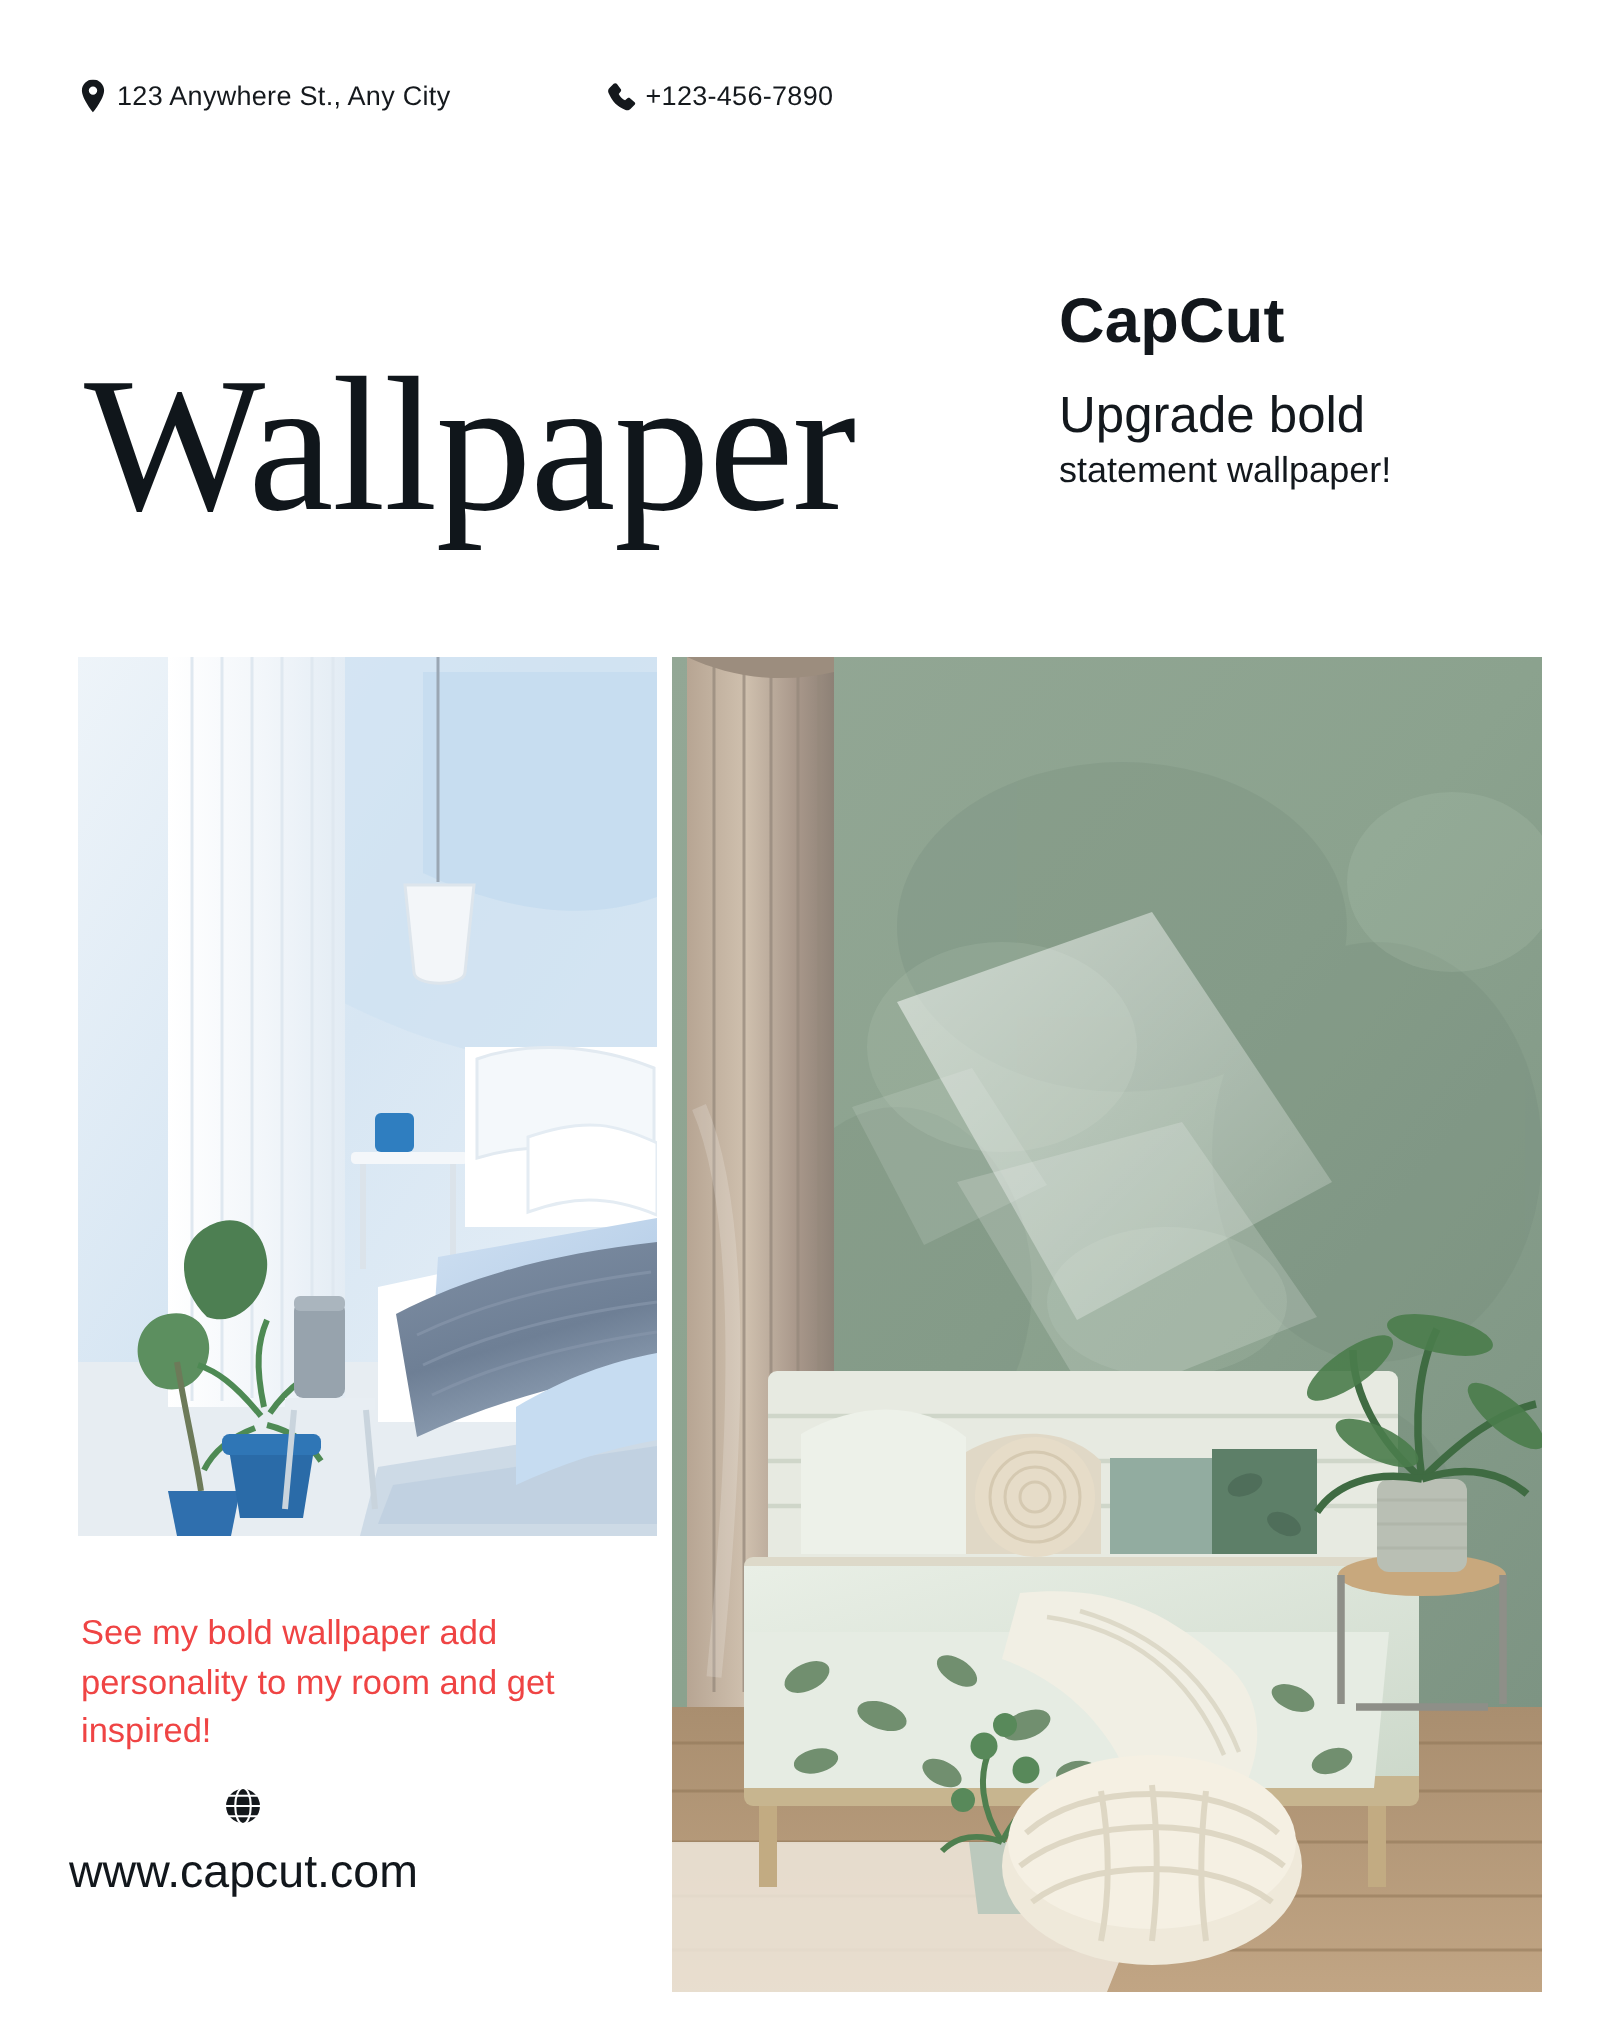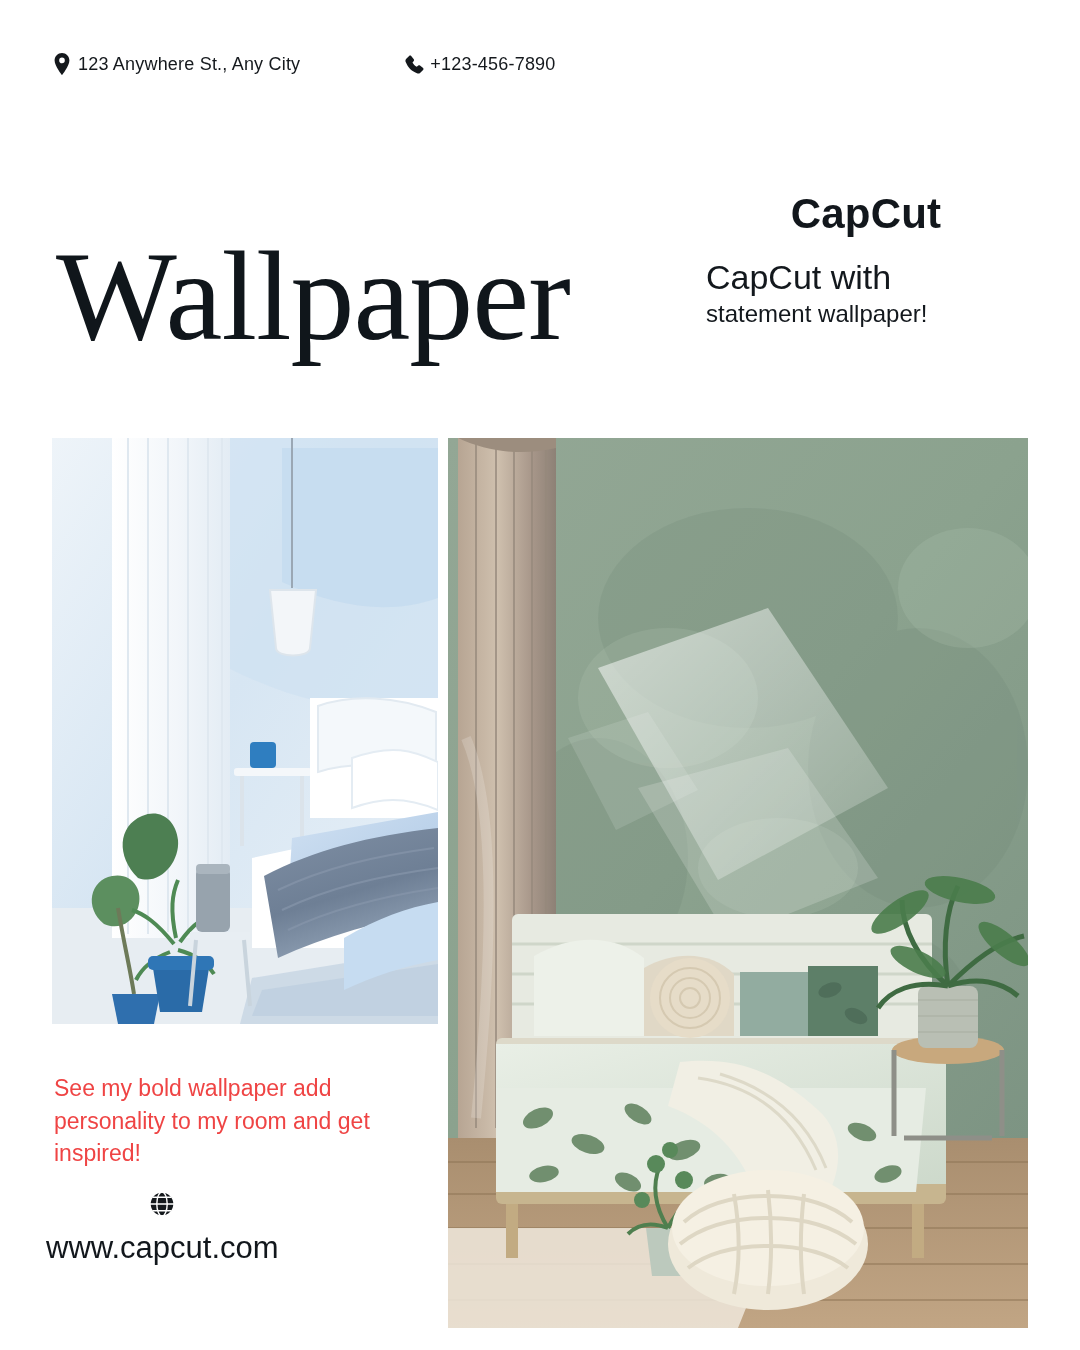--- a/index.html
+++ b/index.html
@@ -68,21 +68,20 @@
     width: 320px;
     text-align: left;
   }
   .brand-name {
     font-size: 42px;
     font-weight: 700;
     letter-spacing: .2px;
     color: #12171c;
     line-height: 1.05;
     margin-bottom: 22px;
-    text-align: center;
   }
   .brand-tag-1 {
     font-size: 34px;
     font-weight: 400;
     color: #13181d;
     line-height: 1.12;
   }
   .brand-tag-2 {
     font-size: 24px;
     font-weight: 400;
@@ -163,21 +162,21 @@
         </svg>
       </span>
       <span>+123-456-7890</span>
     </div>
   </div>
 
   <div class="headline">Wallpaper</div>
 
   <div class="brand-block">
     <div class="brand-name">CapCut</div>
-    <div class="brand-tag-1">CapCut with</div>
+    <div class="brand-tag-1">Upgrade bold</div>
     <div class="brand-tag-2">statement wallpaper!</div>
   </div>
 
   <div class="img-left">
     <svg viewBox="0 0 386 586" preserveAspectRatio="xMidYMid slice">
       <defs>
         <linearGradient id="lwall" x1="0" y1="0" x2="1" y2="1">
           <stop offset="0" stop-color="#eef4f9"></stop>
           <stop offset="0.45" stop-color="#d7e6f3"></stop>
           <stop offset="1" stop-color="#eaf1f7"></stop>

